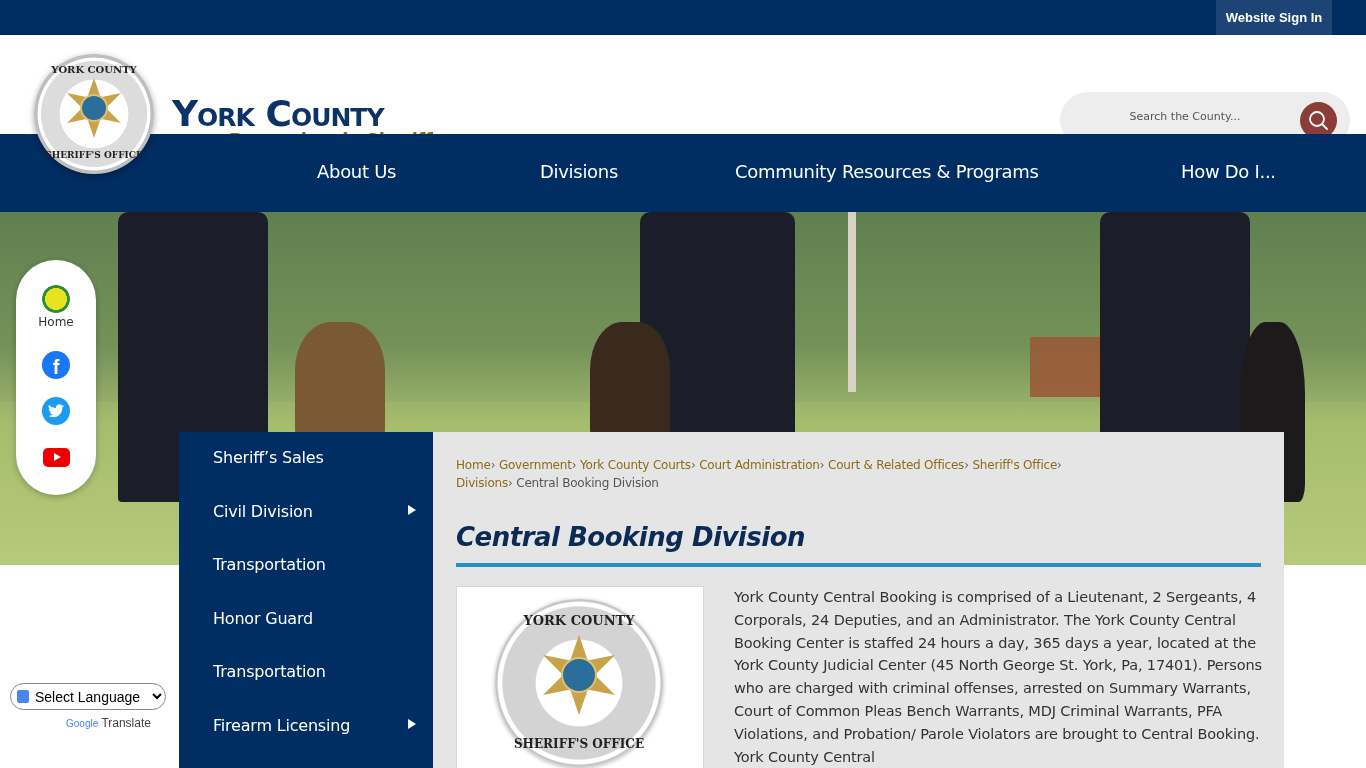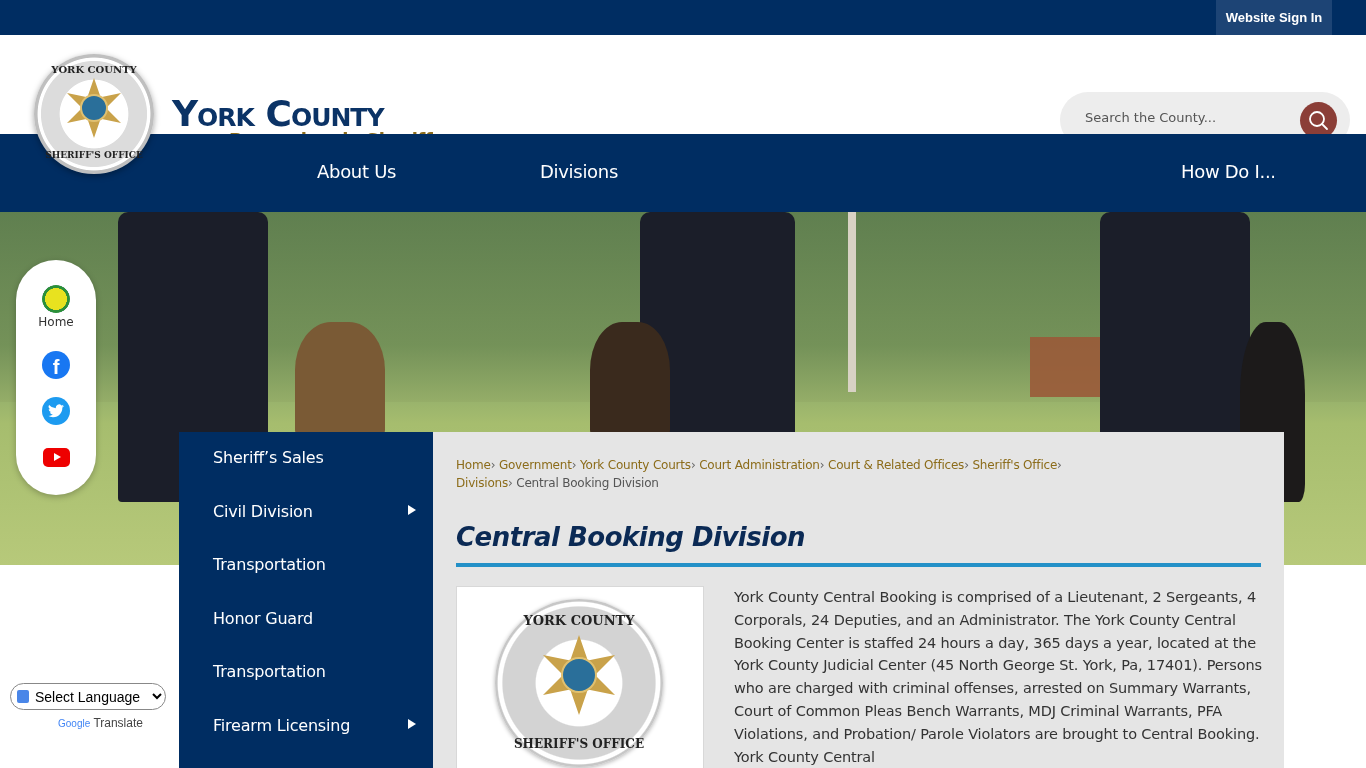--- a/index.html
+++ b/index.html
@@ -10,21 +10,21 @@
   .topbar .signin { position: absolute; left: 1216px; top: 0; width: 116px; height: 35px; background: #1d4475; color: #fff; font-size: 13px; font-weight: bold; text-align: center; line-height: 35px; font-family: "Liberation Sans", sans-serif; }
   .header { position: absolute; top: 35px; left: 0; width: 1366px; height: 99px; background: #fff; }
   .seal { position: absolute; left: 34px; top: 54px; width: 120px; height: 120px; border-radius: 50%; background: radial-gradient(circle, #fff 0 40%, #dcdcdc 41% 62%, #fff 63% 66%, #bfbfbf 67% 100%); box-shadow: 0 2px 6px rgba(0,0,0,.35); z-index: 5; }
   .seal .star { position: absolute; left: 30px; top: 24px; width: 60px; height: 60px; background: #c9a24a; clip-path: polygon(50% 0%, 61% 32%, 95% 25%, 70% 50%, 95% 75%, 61% 68%, 50% 100%, 39% 68%, 5% 75%, 30% 50%, 5% 25%, 39% 32%); }
   .seal .core { position: absolute; left: 46px; top: 40px; width: 28px; height: 28px; border-radius: 50%; background: #2a6f9a; border: 2px solid #e0c070; }
   .seal .ring-top { position: absolute; left: 0; top: 10px; width: 120px; text-align: center; font-family: "DejaVu Serif", serif; font-weight: bold; font-size: 10px; color: #222; }
   .seal .ring-bot { position: absolute; left: 0; top: 96px; width: 120px; text-align: center; font-family: "DejaVu Serif", serif; font-weight: bold; font-size: 9px; color: #222; }
   .brand-title { position: absolute; left: 172px; top: 58px; font-family: "DejaVu Sans", sans-serif; font-weight: bold; font-size: 36px; color: #0b3366; letter-spacing: -1px; font-variant: small-caps; }
   .brand-sub { position: absolute; left: 229px; top: 94px; font-family: "DejaVu Sans", sans-serif; font-weight: bold; font-size: 18px; color: #8c6c1a; letter-spacing: -0.3px; }
   .search { position: absolute; left: 1060px; top: 57px; width: 290px; height: 56px; border-radius: 28px; background: #ededed; }
-  .search input { position: absolute; left: 25px; top: 18px; width: 200px; border: none; background: transparent; font-size: 13px; color: #6d28d9; outline: none; font-family: "DejaVu Sans", sans-serif; }
+  .search input { position: absolute; left: 25px; top: 18px; width: 200px; border: none; background: transparent; font-size: 11px; color: #6d28d9; outline: none; font-family: "DejaVu Sans", sans-serif; text-align: center; }
   .search input::placeholder { color: #555; }
   .search .btn { position: absolute; left: 240px; top: 10px; width: 37px; height: 37px; border-radius: 50%; background: #8b3e37; }
   .nav { position: absolute; top: 134px; left: 0; width: 1366px; height: 78px; background: #002d62; }
   .nav .item { position: absolute; top: 27px; color: #fff; font-size: 18px; font-family: "DejaVu Sans", sans-serif; letter-spacing: -0.3px; }
   .hero { position: absolute; top: 212px; left: 0; width: 1366px; height: 353px; overflow: hidden;
     background: linear-gradient(180deg, #6e8c5a 0%, #7f9c62 25%, #8eaa6a 48%, #a6bd6e 60%, #b7c97a 100%); }
   .hero .hills { position: absolute; left: 0; top: 0; width: 100%; height: 190px; background: linear-gradient(180deg, #5c7c4d 0%, #6f8d55 70%, #94ac67 100%); opacity: .8; }
   .hero .fig { position: absolute; background: #1b1e29; border-radius: 10px 10px 4px 4px; }
   .hero .dog { position: absolute; background: #3a2a1d; border-radius: 40% 40% 10% 10%; }
   .hero .bench { position: absolute; left: 1030px; top: 125px; width: 200px; height: 60px; background: #9a5a38; opacity: .9; }
@@ -49,21 +49,21 @@
   .photo { position: absolute; left: 23px; top: 154px; width: 248px; height: 190px; border: 1px solid #d8d8d8; background: #fff; }
   .photo .badge { position: absolute; left: 38px; top: 12px; width: 168px; height: 168px; border-radius: 50%; background: radial-gradient(circle, #fff 0 36%, #d3d3d3 37% 64%, #fff 65% 68%, #c7c7c7 69% 100%); box-shadow: 0 1px 4px rgba(0,0,0,.3); }
   .photo .badge .star { position: absolute; left: 44px; top: 36px; width: 80px; height: 80px; background: #c9a24a; clip-path: polygon(50% 0%, 61% 32%, 95% 25%, 70% 50%, 95% 75%, 61% 68%, 50% 100%, 39% 68%, 5% 75%, 30% 50%, 5% 25%, 39% 32%); }
   .photo .badge .core { position: absolute; left: 66px; top: 58px; width: 36px; height: 36px; border-radius: 50%; background: #2a6f9a; border: 2px solid #e0c070; }
   .photo .badge .t1 { position: absolute; top: 14px; width: 168px; text-align: center; font-family: "DejaVu Serif", serif; font-weight: bold; font-size: 13px; color: #222; }
   .photo .badge .t2 { position: absolute; top: 138px; width: 168px; text-align: center; font-family: "DejaVu Serif", serif; font-weight: bold; font-size: 12px; color: #222; }
   .body-text { position: absolute; left: 301px; top: 154px; width: 530px; font-size: 14.5px; line-height: 22.8px; color: #333; letter-spacing: -0.15px; }
   .translate { position: absolute; left: 10px; top: 683px; z-index: 6; }
   .translate select { width: 156px; height: 27px; border-radius: 14px; border: 1px solid #888; font-size: 14px; padding-left: 20px; background: #fff; font-family: "Liberation Sans", sans-serif; color: #000; }
   .translate .gicon { position: absolute; left: 7px; top: 7px; width: 12px; height: 13px; background: #4a86e8; border-radius: 2px; }
-  .translate .powered { position: absolute; left: 48px; top: 33px; font-size: 12px; font-family: "Liberation Sans", sans-serif; color: #444; white-space: nowrap; }
+  .translate .powered { position: absolute; left: 56px; top: 33px; font-size: 12px; font-family: "Liberation Sans", sans-serif; color: #444; white-space: nowrap; }
   .translate .powered .g { color: #4285f4; font-size: 10px; }
 </style>
 </head>
 <body>
 
 <div class="topbar">
   <div class="signin">Website Sign In</div>
 </div>
 
 <div class="header">
@@ -83,20 +83,21 @@
 <div class="seal">
   <div class="ring-top">YORK COUNTY</div>
   <div class="star"></div>
   <div class="core"></div>
   <div class="ring-bot">SHERIFF'S OFFICE</div>
 </div>
 
 <div class="nav">
   <div class="item" style="left:317px">About Us</div>
   <div class="item" style="left:540px">Divisions</div>
+  <div class="item" style="left:735px">Community Resources &amp; Programs</div>
   <div class="item" style="left:1181px">How Do I...</div>
 </div>
 
 <div class="hero">
   <div class="hills"></div>
   <div class="pole"></div>
   <div class="bench"></div>
   <div class="fig" style="left:118px;top:0;width:150px;height:290px"></div>
   <div class="fig" style="left:640px;top:0;width:155px;height:230px"></div>
   <div class="fig" style="left:1100px;top:0;width:150px;height:230px"></div>

